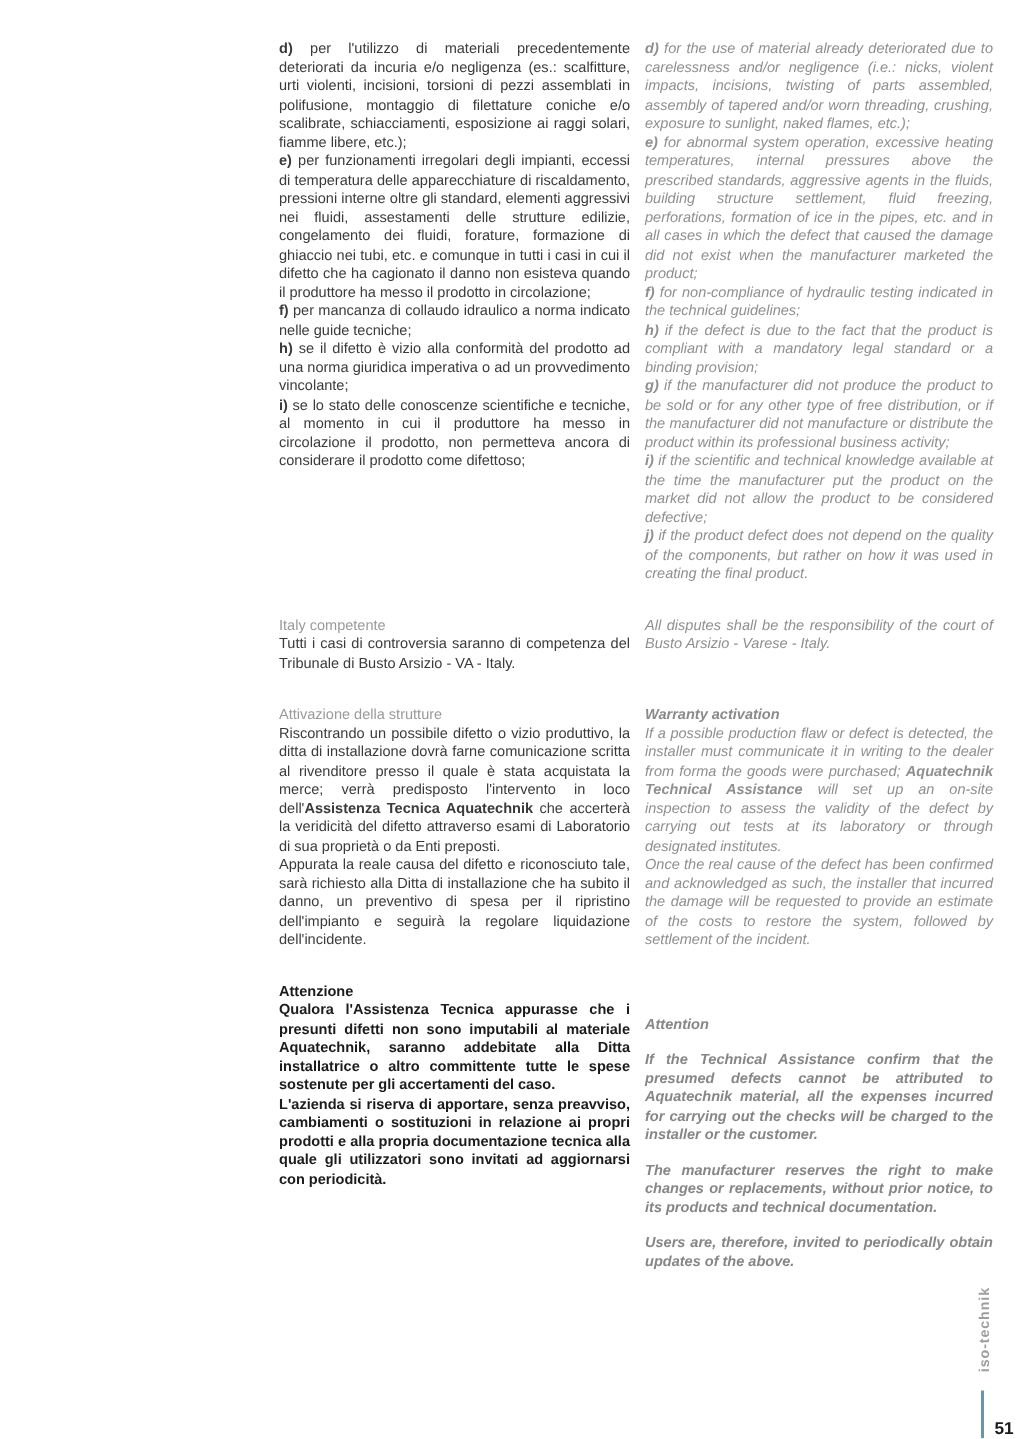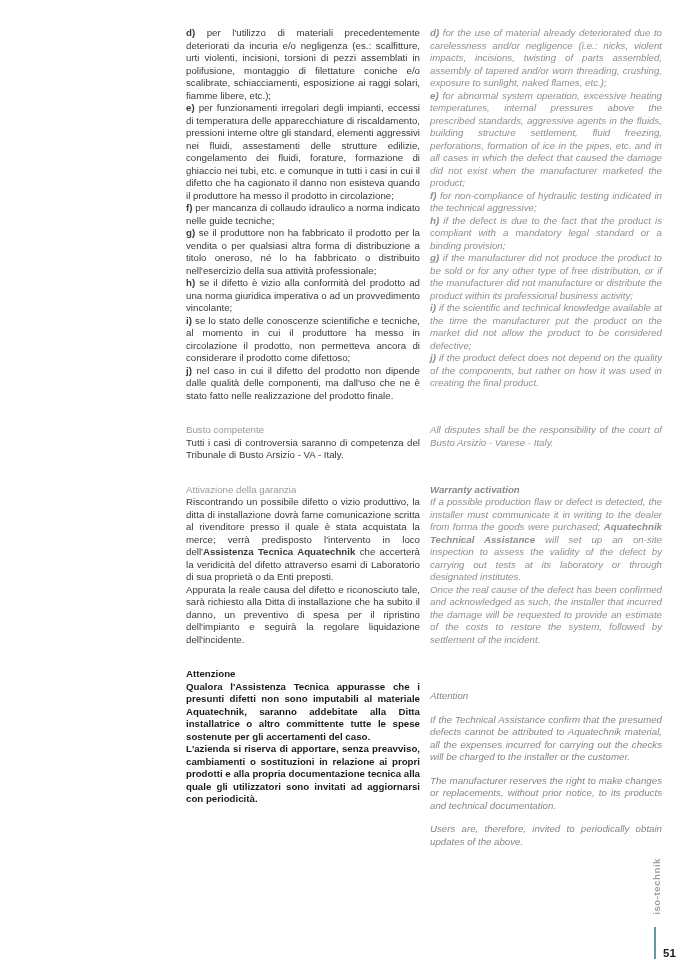--- a/index.html
+++ b/index.html
@@ -23,21 +23,21 @@
     font-size: 9.7px;
     line-height: 12.5px;
   }
   .col-it { color: #3a3a3a; }
   .col-en { color: #8f8f8f; font-style: italic; }
   .cols p { margin: 0; text-align: justify; }
   .lbl { font-weight: bold; }
   .h-gray { color: #9a9a9a; }
   .h-en { font-weight: bold; color: #8a8a8a; }
   .sec-bold, .sec-bold p { color: #1c1c1c; font-weight: bold; }
-  .en-bold, .en-bold p { font-weight: normal; color: #868686; margin-top: 11px; }
+  .en-bold, .en-bold p { font-weight: bold; color: #868686; margin-top: 11px; }
   b { font-weight: bold; }
   .brand-vertical {
     position: absolute;
     left: 651px;
     top: 858px;
     writing-mode: vertical-rl;
     transform: rotate(180deg);
     font-size: 9.5px;
     font-weight: bold;
     letter-spacing: 0.6px;
@@ -66,45 +66,43 @@
 <body>
 
 <div class="page">
 
   <div class="cols">
 
     <div class="col-it">
       <p><b class="lbl">d)</b> <span>per l'utilizzo di materiali precedentemente deteriorati da incuria e/o negligenza (es.: scalfitture, urti violenti, incisioni, torsioni di pezzi assemblati in polifusione, montaggio di filettature coniche e/o scalibrate, schiacciamenti, esposizione ai raggi solari, fiamme libere, etc.);</span></p>
       <p><b class="lbl">e)</b> <span>per funzionamenti irregolari degli impianti, eccessi di temperatura delle apparecchiature di riscaldamento, pressioni interne oltre gli standard, elementi aggressivi nei fluidi, assestamenti delle strutture edilizie, congelamento dei fluidi, forature, formazione di ghiaccio nei tubi, etc. e comunque in tutti i casi in cui il difetto che ha cagionato il danno non esisteva quando il produttore ha messo il prodotto in circolazione;</span></p>
       <p><b class="lbl">f)</b> <span>per mancanza di collaudo idraulico a norma indicato nelle guide tecniche;</span></p>
-      <p><b class="lbl">g)</b> <span>se il produttore non ha fabbricato il prodotto per la vendita o per qualsiasi altra forma di distribuzione a titolo oneroso, né lo ha fabbricato o distribuito nell'esercizio della sua attività professionale;</span></p>
       <p><b class="lbl">h)</b> <span>se il difetto è vizio alla conformità del prodotto ad una norma giuridica imperativa o ad un provvedimento vincolante;</span></p>
       <p><b class="lbl">i)</b> <span>se lo stato delle conoscenze scientifiche e tecniche, al momento in cui il produttore ha messo in circolazione il prodotto, non permetteva ancora di considerare il prodotto come difettoso;</span></p>
-      <p><b class="lbl">j)</b> <span>nel caso in cui il difetto del prodotto non dipende dalle qualità delle componenti, ma dall'uso che ne è stato fatto nelle realizzazione del prodotto finale.</span></p>
     </div>
     <div class="col-en">
       <p><b class="lbl">d)</b> <span>for the use of material already deteriorated due to carelessness and/or negligence (i.e.: nicks, violent impacts, incisions, twisting of parts assembled, assembly of tapered and/or worn threading, crushing, exposure to sunlight, naked flames, etc.);</span></p>
       <p><b class="lbl">e)</b> <span>for abnormal system operation, excessive heating temperatures, internal pressures above the prescribed standards, aggressive agents in the fluids, building structure settlement, fluid freezing, perforations, formation of ice in the pipes, etc. and in all cases in which the defect that caused the damage did not exist when the manufacturer marketed the product;</span></p>
-      <p><b class="lbl">f)</b> <span>for non-compliance of hydraulic testing indicated in the technical aggressive;</span></p>
+      <p><b class="lbl">f)</b> <span>for non-compliance of hydraulic testing indicated in the technical guidelines;</span></p>
       <p><b class="lbl">h)</b> <span>if the defect is due to the fact that the product is compliant with a mandatory legal standard or a binding provision;</span></p>
       <p><b class="lbl">g)</b> <span>if the manufacturer did not produce the product to be sold or for any other type of free distribution, or if the manufacturer did not manufacture or distribute the product within its professional business activity;</span></p>
       <p><b class="lbl">i)</b> <span>if the scientific and technical knowledge available at the time the manufacturer put the product on the market did not allow the product to be considered defective;</span></p>
       <p><b class="lbl">j)</b> <span>if the product defect does not depend on the quality of the components, but rather on how it was used in creating the final product.</span></p>
     </div>
 
     <div class="col-it">
-      <p class="h-gray">Busto competente</p>
+      <p class="h-gray">Italy competente</p>
       <p>Tutti i casi di controversia saranno di competenza del Tribunale di Busto Arsizio - VA - Italy.</p>
     </div>
     <div class="col-en">
       <p>All disputes shall be the responsibility of the court of Busto Arsizio - Varese - Italy.</p>
     </div>
 
     <div class="col-it">
-      <p class="h-gray">Attivazione della garanzia</p>
+      <p class="h-gray">Attivazione della strutture</p>
       <p><span>Riscontrando un possibile difetto o vizio produttivo, la ditta di installazione dovrà farne comunicazione scritta al rivenditore presso il quale è stata acquistata la merce; verrà predisposto l'intervento in loco dell'</span><b>Assistenza Tecnica Aquatechnik</b><span> che accerterà la veridicità del difetto attraverso esami di Laboratorio di sua proprietà o da Enti preposti.</span></p>
       <p>Appurata la reale causa del difetto e riconosciuto tale, sarà richiesto alla Ditta di installazione che ha subito il danno, un preventivo di spesa per il ripristino dell'impianto e seguirà la regolare liquidazione dell'incidente.</p>
     </div>
     <div class="col-en">
       <p class="h-en">Warranty activation</p>
       <p><span>If a possible production flaw or defect is detected, the installer must communicate it in writing to the dealer from forma the goods were purchased; </span><b>Aquatechnik Technical Assistance</b><span> will set up an on-site inspection to assess the validity of the defect by carrying out tests at its laboratory or through designated institutes.</span></p>
       <p>Once the real cause of the defect has been confirmed and acknowledged as such, the installer that incurred the damage will be requested to provide an estimate of the costs to restore the system, followed by settlement of the incident.</p>
     </div>
 
     <div class="col-it sec-bold">

